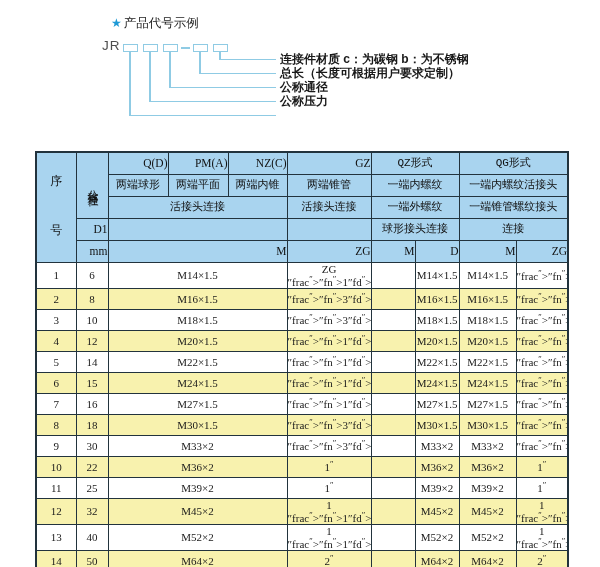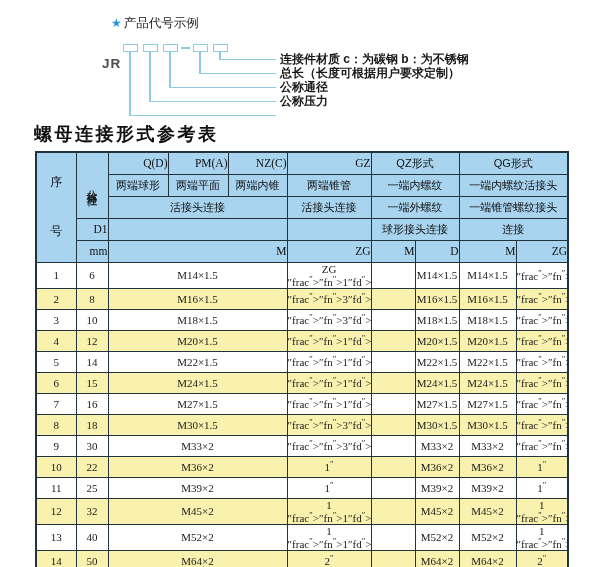--- a/index.html
+++ b/index.html
@@ -13,21 +13,21 @@
   html,body{margin:0;padding:0;}
   body{
     width:600px;height:567px;background:#ffffff;position:relative;
     font-family:"Liberation Sans",sans-serif;color:#1a1a1a;
   }
   .page{position:absolute;inset:0;overflow:hidden;}
 
   
   .diagram-title{position:absolute;left:111px;top:15px;font-size:12.5px;font-weight:normal;color:#222;white-space:nowrap;}
   .star{color:var(--star);margin-right:2px;font-size:12px;}
-  .jr{position:absolute;left:102px;top:38px;font-size:13.5px;font-weight:bold;color:#4d4d4d;letter-spacing:1px;margin-top:18px;}
+  .jr{position:absolute;left:102px;top:38px;font-size:13.5px;font-weight:normal;color:#4d4d4d;letter-spacing:1px;}
   .code-box{position:absolute;top:44px;width:15px;height:8px;border:1.5px solid var(--line);background:#fff;}
   .code-dash{position:absolute;top:47px;left:181px;width:9px;height:2px;background:var(--line);}
   .cline{position:absolute;background:var(--line);}
   .cline.v{width:1.5px;}
   .cline.h{height:1.5px;}
   .clabel{position:absolute;left:280px;height:14px;line-height:14px;font-size:12px;font-weight:bold;color:#1a1a1a;white-space:nowrap;}
 
   
   .section-title{
     position:absolute;left:34px;top:122px;font-size:18px;font-weight:bold;
@@ -36,21 +36,21 @@
 
   
   table.ref{
     position:absolute;left:35px;top:151px;width:532px;
     border-collapse:collapse;table-layout:fixed;border:2px solid var(--border);
   }
   table.ref td{
     border:1px solid var(--border);text-align:center;vertical-align:middle;
     padding:0;overflow:hidden;font-size:11px;line-height:1.1;
   }
-  thead td{background:var(--header-bg);color:#111;height:22px;font-family:Liberation Sans, sans-serif;}
+  thead td{background:var(--header-bg);color:#111;height:22px;font-family:Liberation Mono, monospace;}
   thead td.latin{font-family:"Liberation Serif",serif;font-size:11.5px;text-align:right;}
   tbody td{height:21px;background:#ffffff;font-family:"Liberation Serif",serif;font-size:11px;}
   tbody tr.alt td{background:var(--row-alt);}
 
   .seq{display:flex;flex-direction:column;align-items:center;justify-content:center;gap:36px;font-size:12px;}
   .vtext{writing-mode:vertical-lr;text-orientation:upright;letter-spacing:2px;font-size:11px;margin:0 auto;}
   .prime{font-size:8.5px;vertical-align:4px;}
 </style>
 </head>
 <body>
@@ -78,21 +78,20 @@
   <div class="cline h" style="left:199px;top:72.5px;width:77px"></div>
   <div class="cline h" style="left:169px;top:86.5px;width:107px"></div>
   <div class="cline h" style="left:149px;top:100.5px;width:127px"></div>
   <div class="cline h" style="left:129px;top:114.5px;width:147px"></div>
 
   <div class="clabel" style="top:52px">连接件材质  c：为碳钢  b：为不锈钢</div>
   <div class="clabel" style="top:66px">总长（长度可根据用户要求定制）</div>
   <div class="clabel" style="top:80px">公称通径</div>
   <div class="clabel" style="top:94px">公称压力</div>
 
-  <div class="section-title">螺母连接形式参考表</div>
 
   <table class="ref">
     <colgroup>
       <col style="width:40px">
         <col style="width:32px">
         <col style="width:60px">
         <col style="width:60px">
       <col style="width:59px">
         <col style="width:84px">
         <col style="width:44px">

